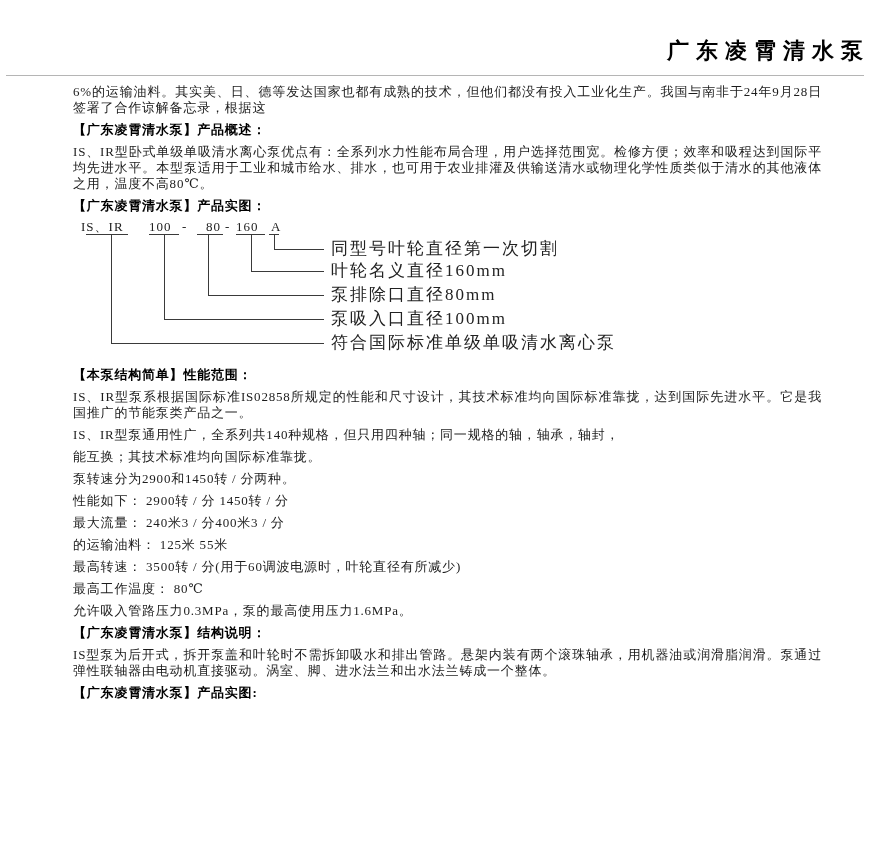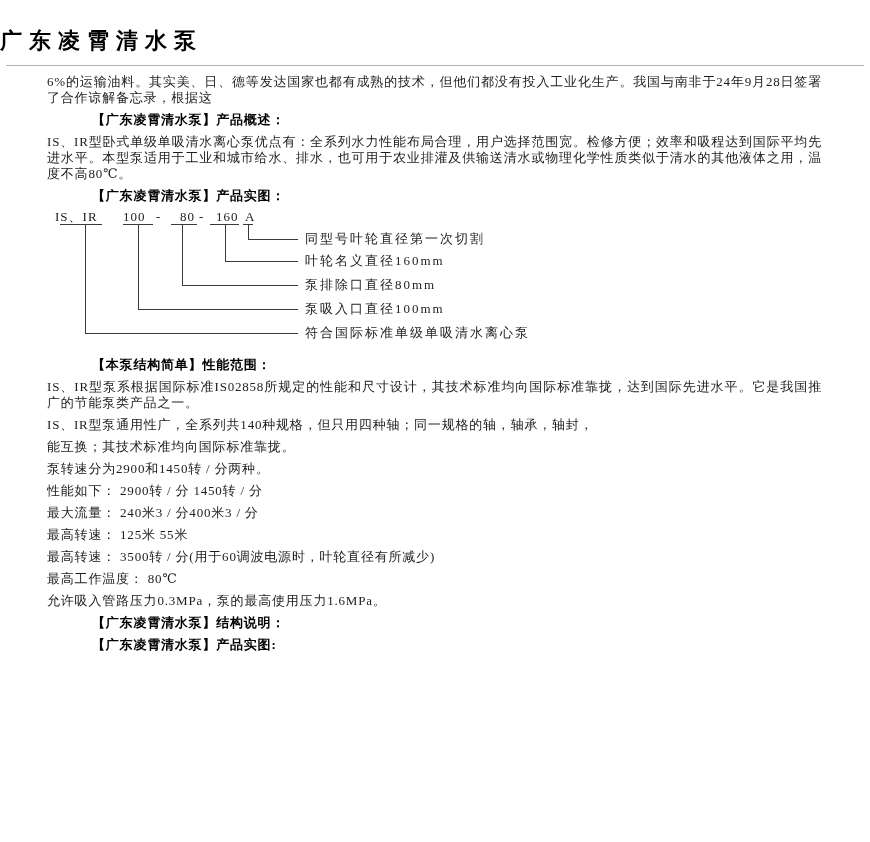--- a/index.html
+++ b/index.html
@@ -8,46 +8,45 @@
     background: #ffffff;
   }
   body {
     width: 870px;
     height: 842px;
     font-family: "Liberation Serif", "DejaVu Serif", serif;
     color: #1c1c1c;
     overflow: hidden;
   }
   h1.page-title {
-    margin: 26px 0 9px 0;
-    text-align: left;
+    margin: 36px 0 9px 0;
+    text-align: right;
     font-size: 22px;
     font-weight: bold;
     letter-spacing: 7px;
     color: #000;
   }
   hr.title-divider {
     border: none;
     border-top: 1px solid #b5b5b5;
     margin: 0 6px;
   }
   .content {
-    padding: 8px 48px 0 47px;
+    padding: 8px 48px 0 73px;
     font-size: 13px;
     letter-spacing: 0.8px;
   }
   .content p {
     margin: 0 0 6px 0;
     line-height: 16px;
     text-align: justify;
   }
   .content p.heading {
     font-weight: bold;
     color: #000;
-    margin-left: 45px;
   }
   
   .diagram {
     position: relative;
     height: 140px;
     margin: 3px 0 7px 0;
     letter-spacing: 0;
   }
   .tok {
     position: absolute;
@@ -64,21 +63,21 @@
     border-top: 1px solid #3a3a3a;
   }
   .vline {
     position: absolute;
     width: 0;
     border-left: 1px solid #3a3a3a;
   }
   .dlabel {
     position: absolute;
     left: 258px;
-    font-size: 13px;
+    font-size: 17px;
     line-height: 16px;
     letter-spacing: 2px;
     color: #222;
     white-space: nowrap;
   }
 </style>
 </head>
 <body>
 
 <main>
@@ -94,21 +93,21 @@
         <p class="heading">【广东凌霄清水泵】产品实图：</p>
       </div>
 
     <div class="diagram">
 
       <span class="tok" style="left:8px">IS、IR</span>
       <span class="tok" style="left:76px">100</span>
       <span class="tok" style="left:109px">-</span>
       <span class="tok" style="left:133px">80</span>
       <span class="tok" style="left:152px">-</span>
-      <span class="tok" style="left:169px">160</span>
+      <span class="tok" style="left:163px">160</span>
       <span class="tok" style="left:198px">A</span>
 
       <div class="hline" style="top:14px; left:13px;  width:42px"></div>
       <div class="hline" style="top:14px; left:76px;  width:30px"></div>
       <div class="hline" style="top:14px; left:124px; width:26px"></div>
       <div class="hline" style="top:14px; left:163px; width:29px"></div>
       <div class="hline" style="top:14px; left:196px; width:10px"></div>
 
       <div class="vline" style="left:201px; top:14px; height:15px"></div>
       <div class="vline" style="left:178px; top:14px; height:37px"></div>
@@ -130,22 +129,23 @@
     </div>
 
     <div>
         <p class="heading">【本泵结构简单】性能范围：</p>
         <p class="body">IS、IR型泵系根据国际标准IS02858所规定的性能和尺寸设计，其技术标准均向国际标准靠拢，达到国际先进水平。它是我国推广的节能泵类产品之一。</p>
         <p class="body">IS、IR型泵通用性广，全系列共140种规格，但只用四种轴；同一规格的轴，轴承，轴封，</p>
         <p class="body">能互换；其技术标准均向国际标准靠拢。</p>
         <p class="body">泵转速分为2900和1450转 / 分两种。</p>
         <p class="body">性能如下： 2900转 / 分 1450转 / 分</p>
         <p class="body">最大流量： 240米3 / 分400米3 / 分</p>
-        <p class="body">最高转速： 125米 55米</p>
+        <p class="body">的运输油料： 125米 55米</p>
         <p class="body">最高转速： 3500转 / 分(用于60调波电源时，叶轮直径有所减少)</p>
         <p class="body">最高工作温度： 80℃</p>
         <p class="body">允许吸入管路压力0.3MPa，泵的最高使用压力1.6MPa。</p>
         <p class="heading">【广东凌霄清水泵】结构说明：</p>
+        <p class="body">IS型泵为后开式，拆开泵盖和叶轮时不需拆卸吸水和排出管路。悬架内装有两个滚珠轴承，用机器油或润滑脂润滑。泵通过弹性联轴器由电动机直接驱动。涡室、脚、进水法兰和出水法兰铸成一个整体。</p>
         <p class="heading">【广东凌霄清水泵】产品实图:</p>
       </div>
 
   </div>
 </main>
 
 </body></html>

